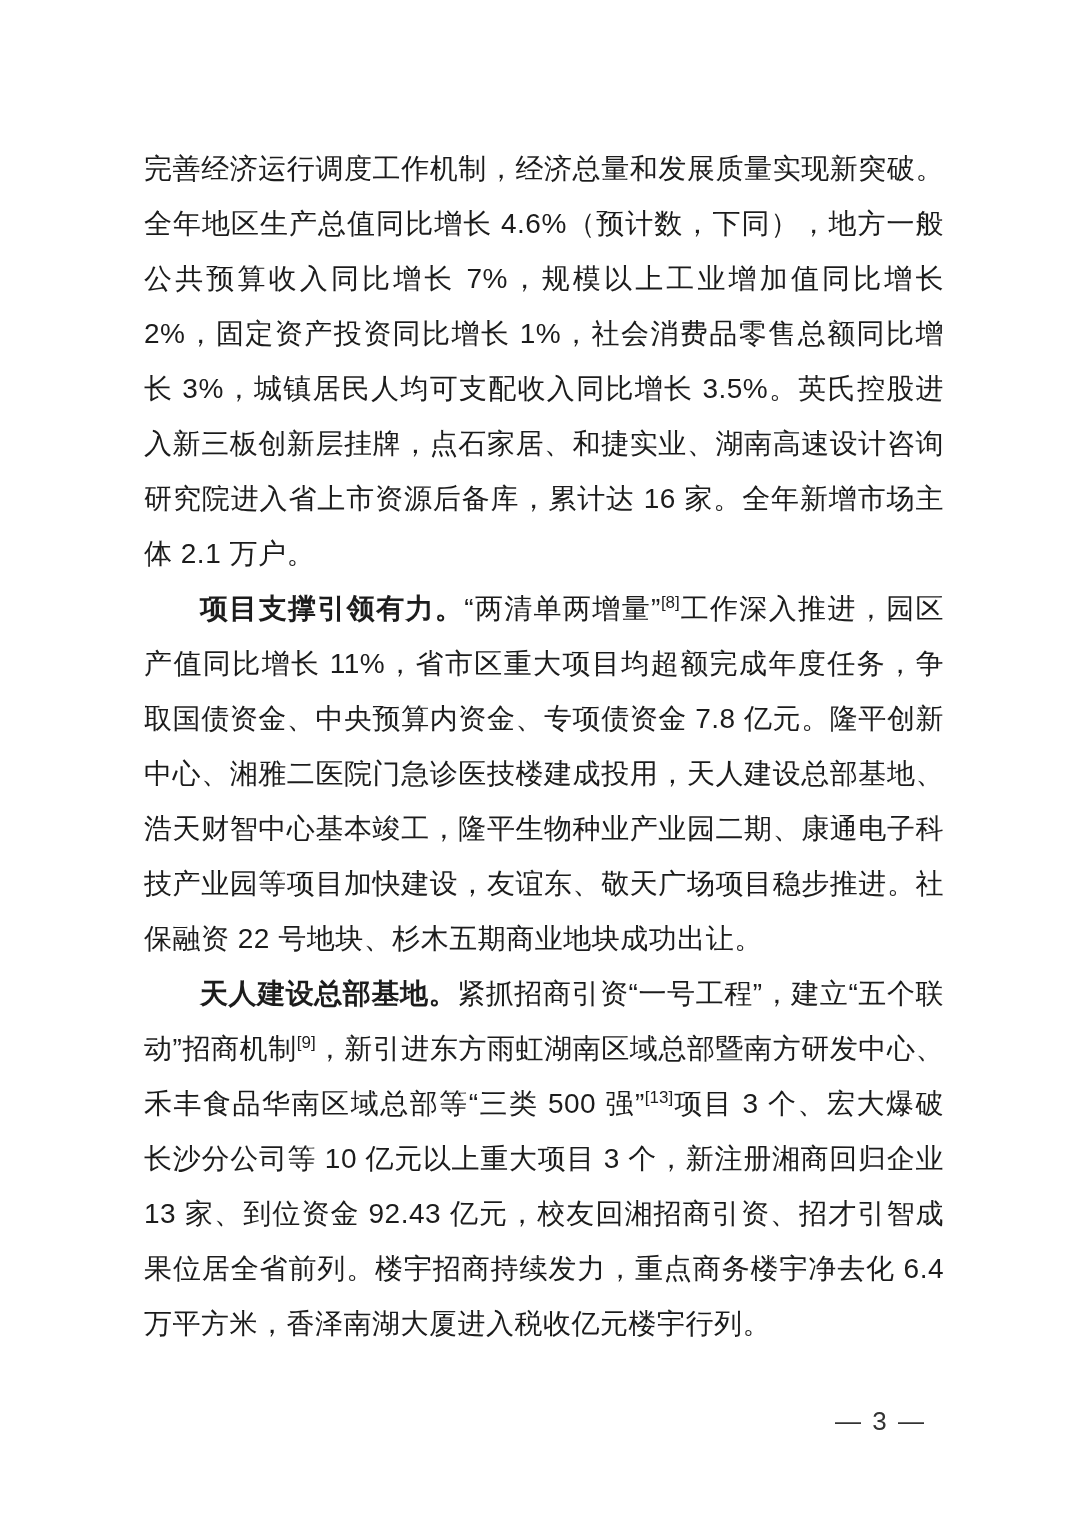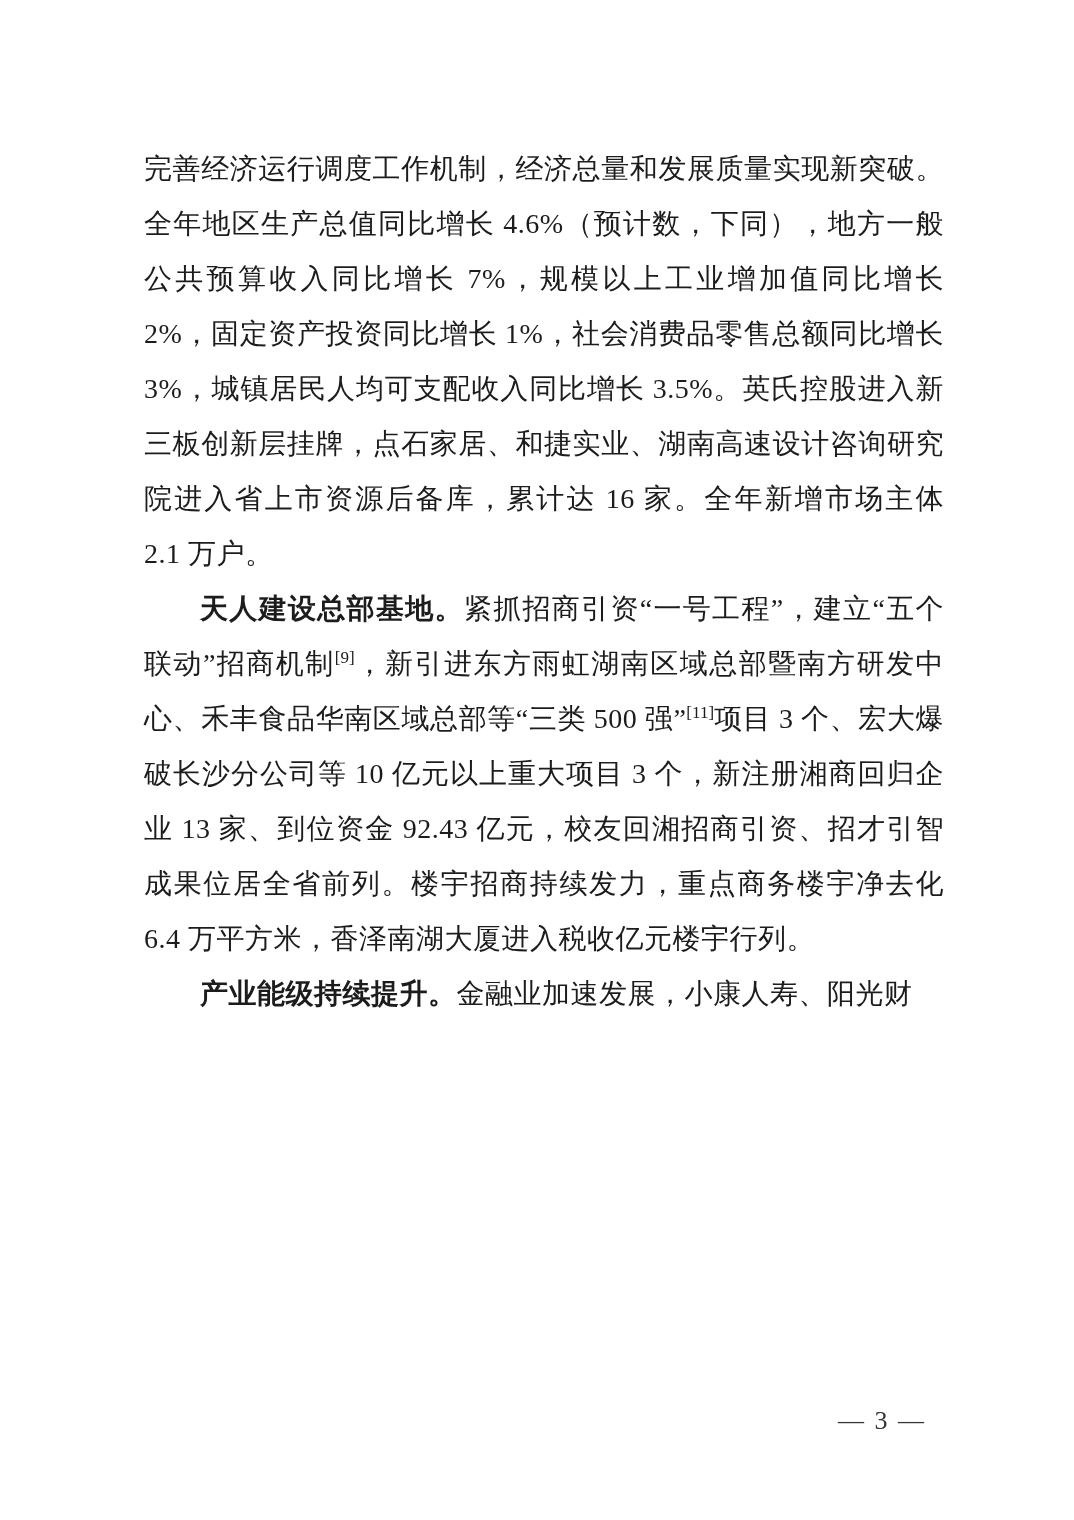--- a/index.html
+++ b/index.html
@@ -6,21 +6,21 @@
     margin: 0;
     padding: 0;
     background: #ffffff;
   }
   .page {
     position: relative;
     width: 1074px;
     height: 1520px;
     background: #ffffff;
     overflow: hidden;
-    font-family: Liberation Serif, serif;
+    font-family: Liberation Sans, sans-serif;
     color: #1c1c1c;
   }
   .content {
     position: absolute;
     top: 141px;
     left: 144px;
     width: 800px;
   }
   .para {
     margin: 0;
@@ -57,24 +57,24 @@
 </style>
 </head>
 <body>
 
 <div class="page">
 
   <div class="content">
 
     <p class="para"><span>完善经济运行调度工作机制，经济总量和发展质量实现新突破。全年地区生产总值同比增长 4.6%（预计数，下同），地方一般公共预算收入同比增长 7%，规模以上工业增加值同比增长 2%，固定资产投资同比增长 1%，社会消费品零售总额同比增长 3%，城镇居民人均可支配收入同比增长 3.5%。英氏控股进入新三板创新层挂牌，点石家居、和捷实业、湖南高速设计咨询研究院进入省上市资源后备库，累计达 16 家。全年新增市场主体 2.1 万户。</span></p>
 
+    <p class="para indent"><span class="lead">项目支撑引领有力。</span><span>“两清单两增量”</span><sup class="fnote">[8]</sup><span>工作深入推进，园区产值同比增长 11%，省市区重大项目均超额完成年度任务，争取国债资金、中央预算内资金、专项债资金 7.8 亿元。隆平创新中心、湘雅二医院门急诊医技楼建成投用，天人建设总部基地、浩天财智中心基本竣工，隆平生物种业产业园二期、康通电子科技产业园等项目加快建设，友谊东、敬天广场项目稳步推进。社保融资 22 号地块、杉木五期商业地块成功出让。</span></p>
 
-    <p class="para indent"><span class="lead">天人建设总部基地。</span><span>紧抓招商引资“一号工程”，建立“五个联动”招商机制</span><sup class="fnote">[9]</sup><span>，新引进东方雨虹湖南区域总部暨南方研发中心、禾丰食品华南区域总部等“三类 500 强”</span><sup class="fnote">[11]</sup><span>项目 3 个、宏大爆破长沙分公司等 10 亿元以上重大项目 3 个，新注册湘商回归企业 13 家、到位资金 92.43 亿元，校友回湘招商引资、招才引智成果位居全省前列。楼宇招商持续发力，重点商务楼宇净去化 6.4 万平方米，香泽南湖大厦进入税收亿元楼宇行列。</span></p>
+    <p class="para indent"><span class="lead">天人建设总部基地。</span><span>紧抓招商引资“一号工程”，建立“五个联动”招商机制</span><sup class="fnote">[9]</sup><span>，新引进东方雨虹湖南区域总部暨南方研发中心、禾丰食品华南区域总部等“三类 500 强”</span><sup class="fnote">[13]</sup><span>项目 3 个、宏大爆破长沙分公司等 10 亿元以上重大项目 3 个，新注册湘商回归企业 13 家、到位资金 92.43 亿元，校友回湘招商引资、招才引智成果位居全省前列。楼宇招商持续发力，重点商务楼宇净去化 6.4 万平方米，香泽南湖大厦进入税收亿元楼宇行列。</span></p>
 
-    <p class="para indent"><span class="lead">产业能级持续提升。</span><span>金融业加速发展，小康人寿、阳光财</span></p>
 
   </div>
 
   <div class="footer">
     <span>— 3 —</span>
   </div>
 
 </div>
 
 </body></html>

